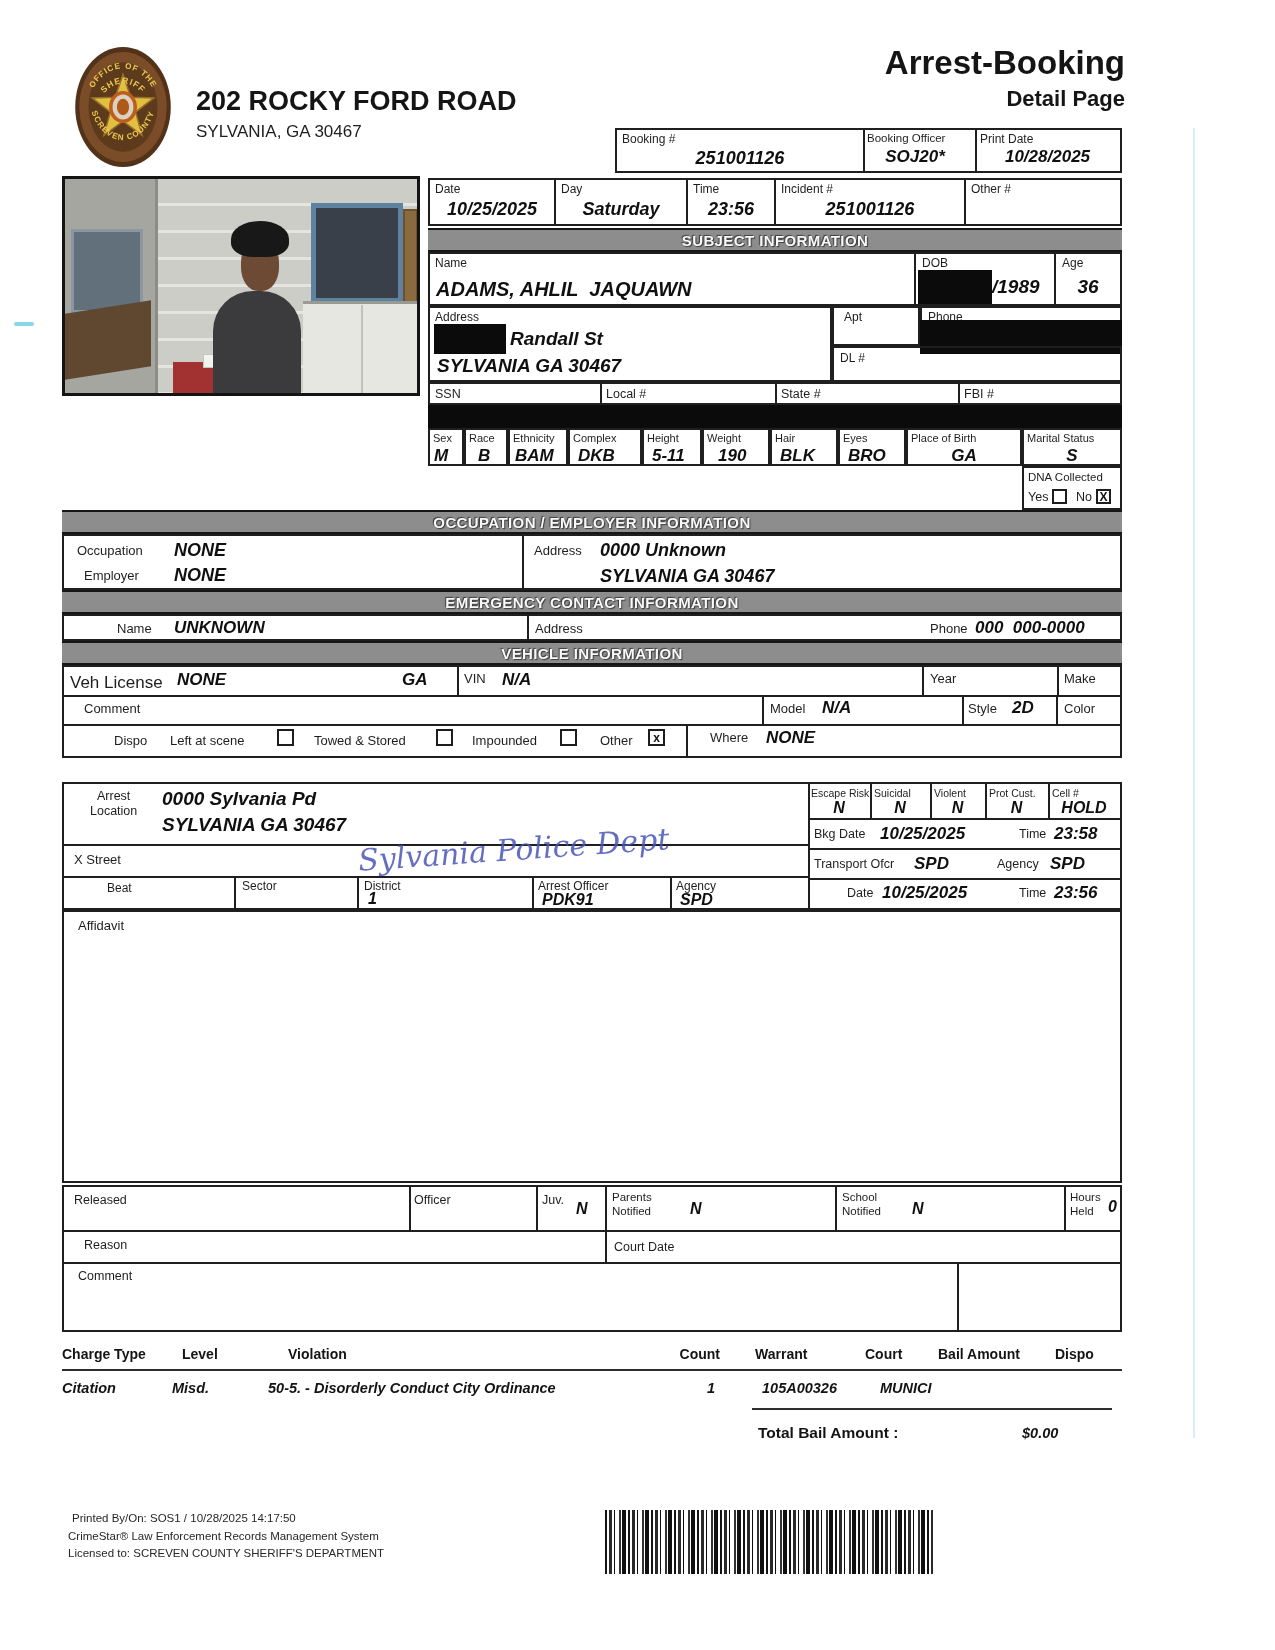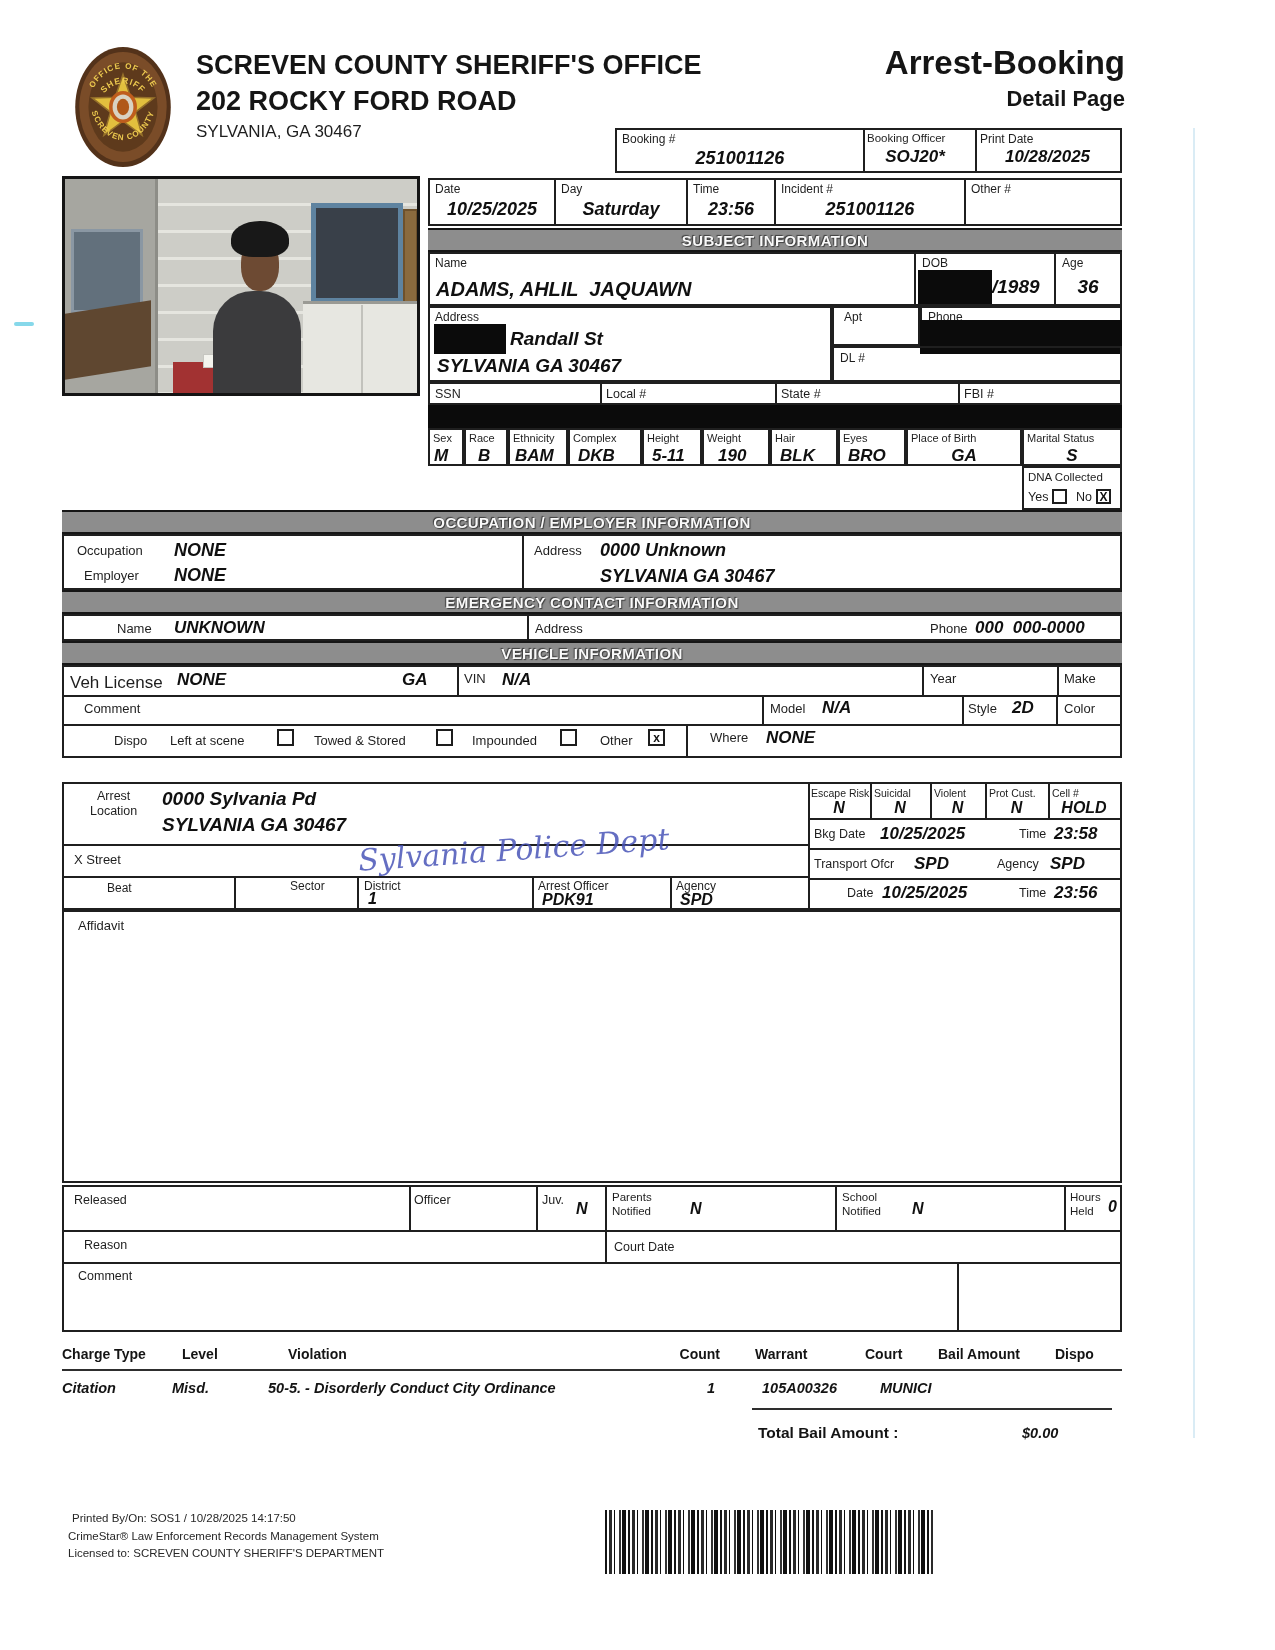--- a/index.html
+++ b/index.html
@@ -48,21 +48,20 @@
       <textPath href="#arcTop" startOffset="50%" text-anchor="middle">OFFICE OF THE</textPath>
     </text>
     <text font-size="8.5" fill="#ecc94f" font-weight="bold" letter-spacing="1">
       <textPath href="#arcMid" startOffset="50%" text-anchor="middle">SHERIFF</textPath>
     </text>
     <text font-size="8" fill="#ecc94f" font-weight="bold" letter-spacing="1">
       <textPath href="#arcBot" startOffset="50%" text-anchor="middle">SCREVEN COUNTY</textPath>
     </text>
   </svg>
 
-  <div class="hdr-bold" style="left:196px;top:50px;font-size:27px;">SCREVEN COUNTY SHERIFF'S OFFICE</div>
   <div class="hdr-bold" style="left:196px;top:86px;font-size:27px;">202 ROCKY FORD ROAD</div>
   <div class="lbl" style="left:196px;top:122px;font-size:17px;">SYLVANIA, GA 30467</div>
 
   <div class="hdr-bold" style="left:820px;top:44px;width:305px;text-align:right;font-size:33px;">Arrest-Booking</div>
   <div class="hdr-bold" style="left:820px;top:86px;width:305px;text-align:right;font-size:22px;">Detail Page</div>
 
   <div class="box" style="left:615px;top:128px;width:507px;height:45px;">
     <div class="vline" style="left:246px;top:0;height:41px;"></div>
     <div class="vline" style="left:358px;top:0;height:41px;"></div>
     <div class="lbl" style="left:5px;top:2px;">Booking #</div>
@@ -273,21 +272,21 @@
     <div class="val" style="left:98px;top:4px;font-size:19px;">0000 Sylvania Pd</div>
     <div class="val" style="left:98px;top:30px;font-size:19px;">SYLVANIA GA 30467</div>
     <div class="hline" style="left:0;top:60px;width:744px;"></div>
     <div class="lbl" style="left:10px;top:68px;font-size:13px;">X Street</div>
     <div class="hline" style="left:0;top:92px;width:744px;"></div>
     <div class="vline" style="left:170px;top:92px;height:32px;"></div>
     <div class="vline" style="left:293px;top:92px;height:32px;"></div>
     <div class="vline" style="left:468px;top:92px;height:32px;"></div>
     <div class="vline" style="left:606px;top:92px;height:32px;"></div>
     <div class="lbl" style="left:43px;top:97px;font-size:12px;">Beat</div>
-    <div class="lbl" style="left:178px;top:95px;font-size:12px;margin-left:48px;">Sector</div>
+    <div class="lbl" style="left:178px;top:95px;font-size:12px;">Sector</div>
     <div class="lbl" style="left:300px;top:95px;font-size:12px;">District</div>
     <div class="val" style="left:304px;top:106px;font-size:16px;">1</div>
     <div class="lbl" style="left:474px;top:95px;font-size:12px;">Arrest Officer</div>
     <div class="val" style="left:478px;top:107px;font-size:16px;">PDK91</div>
     <div class="lbl" style="left:612px;top:95px;font-size:12px;">Agency</div>
     <div class="val" style="left:616px;top:107px;font-size:16px;">SPD</div>
 
     <div class="vline" style="left:806px;top:0;height:34px;"></div>
     <div class="vline" style="left:866px;top:0;height:34px;"></div>
     <div class="vline" style="left:921px;top:0;height:34px;"></div>

